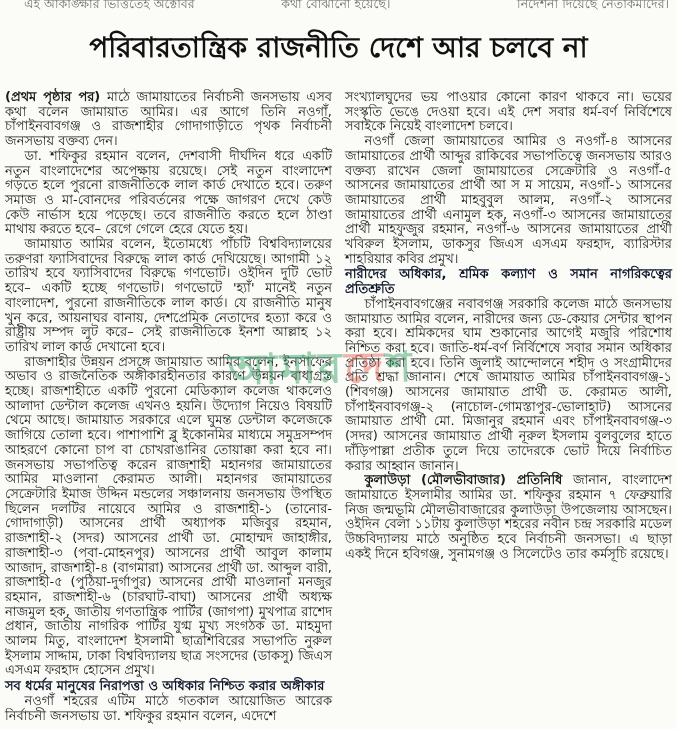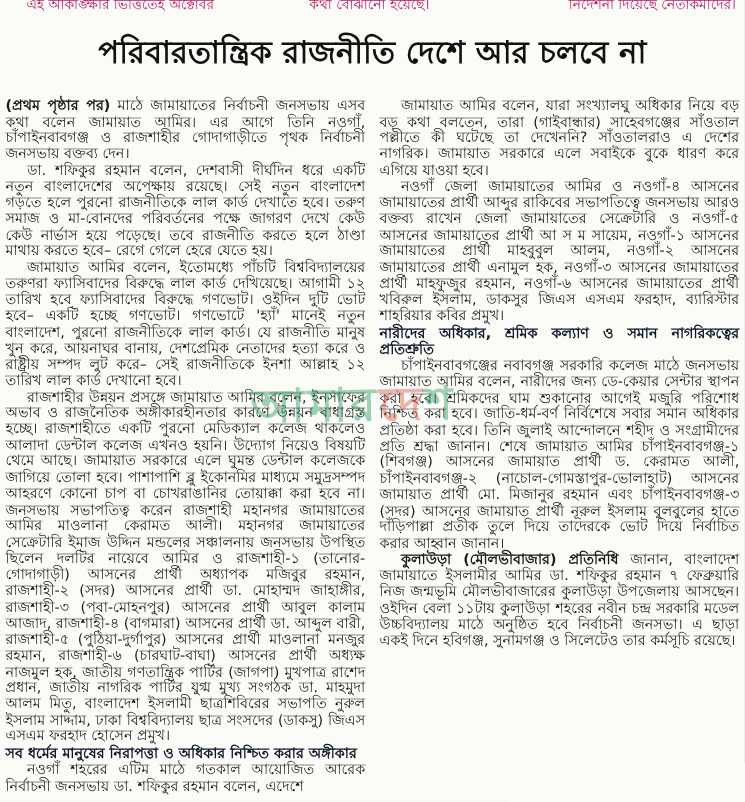--- a/index.html
+++ b/index.html
@@ -5,21 +5,21 @@
   html,body{margin:0;padding:0;background:#dcdcdc;}
   .page{
     position:relative;width:677px;height:729px;margin:0 auto;
     background:#fbfbf8;overflow:hidden;
     font-family:"DejaVu Sans","Liberation Sans",sans-serif;
     color:#1b1b1b;
   }
   
   .top-strip{
     position:absolute;top:0;left:0;right:0;height:12px;
-    overflow:hidden;font-size:12.5px;color:#be185d;
+    overflow:hidden;font-size:12.5px;color:#737373;
   }
   .top-strip-inner{
     display:flex;justify-content:space-between;
     padding:0 8px 0 24px;margin-top:-5px;white-space:nowrap;
   }
   .top-strip-inner .frag{flex:0 0 auto;}
   .top-strip-inner .frag.mid{margin-right:40px;}
   
   .headline{
     position:absolute;top:13px;left:0;right:0;margin:13px;
@@ -69,21 +69,21 @@
     <div class="col">
       <p class="noindent"><span class="lead">(প্রথম পৃষ্ঠার পর)</span> <span>মাঠে জামায়াতের নির্বাচনী জনসভায় এসব কথা বলেন জামায়াত আমির। এর আগে তিনি নওগাঁ, চাঁপাইনবাবগঞ্জ ও রাজশাহীর গোদাগাড়ীতে পৃথক নির্বাচনী জনসভায় বক্তব্য দেন।</span></p>
       <p>ডা. শফিকুর রহমান বলেন, দেশবাসী দীর্ঘদিন ধরে একটি নতুন বাংলাদেশের অপেক্ষায় রয়েছে। সেই নতুন বাংলাদেশ গড়তে হলে পুরনো রাজনীতিকে লাল কার্ড দেখাতে হবে। তরুণ সমাজ ও মা-বোনদের পরিবর্তনের পক্ষে জাগরণ দেখে কেউ কেউ নার্ভাস হয়ে পড়েছে। তবে রাজনীতি করতে হলে ঠাণ্ডা মাথায় করতে হবে– রেগে গেলে হেরে যেতে হয়।</p>
       <p>জামায়াত আমির বলেন, ইতোমধ্যে পাঁচটি বিশ্ববিদ্যালয়ের তরুণরা ফ্যাসিবাদের বিরুদ্ধে লাল কার্ড দেখিয়েছে। আগামী ১২ তারিখ হবে ফ্যাসিবাদের বিরুদ্ধে গণভোট। ওইদিন দুটি ভোট হবে– একটি হচ্ছে গণভোট। গণভোটে 'হ্যাঁ' মানেই নতুন বাংলাদেশ, পুরনো রাজনীতিকে লাল কার্ড। যে রাজনীতি মানুষ খুন করে, আয়নাঘর বানায়, দেশপ্রেমিক নেতাদের হত্যা করে ও রাষ্ট্রীয় সম্পদ লুট করে– সেই রাজনীতিকে ইনশা আল্লাহ ১২ তারিখ লাল কার্ড দেখানো হবে।</p>
       <p>রাজশাহীর উন্নয়ন প্রসঙ্গে জামায়াত আমির বলেন, ইনসাফের অভাব ও রাজনৈতিক অঙ্গীকারহীনতার কারণে উন্নয়ন বাধাগ্রস্ত হচ্ছে। রাজশাহীতে একটি পুরনো মেডিক্যাল কলেজ থাকলেও আলাদা ডেন্টাল কলেজ এখনও হয়নি। উদ্যোগ নিয়েও বিষয়টি থেমে আছে। জামায়াত সরকারে এলে ঘুমন্ত ডেন্টাল কলেজকে জাগিয়ে তোলা হবে। পাশাপাশি ব্লু ইকোনমির মাধ্যমে সমুদ্রসম্পদ আহরণে কোনো চাপ বা চোখরাঙানির তোয়াক্কা করা হবে না। জনসভায় সভাপতিত্ব করেন রাজশাহী মহানগর জামায়াতের আমির মাওলানা কেরামত আলী। মহানগর জামায়াতের সেক্রেটারি ইমাজ উদ্দিন মন্ডলের সঞ্চালনায় জনসভায় উপস্থিত ছিলেন দলটির নায়েবে আমির ও রাজশাহী-১ (তানোর-গোদাগাড়ী) আসনের প্রার্থী অধ্যাপক মজিবুর রহমান, রাজশাহী-২ (সদর) আসনের প্রার্থী ডা. মোহাম্মদ জাহাঙ্গীর, রাজশাহী-৩ (পবা-মোহনপুর) আসনের প্রার্থী আবুল কালাম আজাদ, রাজশাহী-৪ (বাগমারা) আসনের প্রার্থী ডা. আব্দুল বারী, রাজশাহী-৫ (পুঠিয়া-দুর্গাপুর) আসনের প্রার্থী মাওলানা মনজুর রহমান, রাজশাহী-৬ (চারঘাট-বাঘা) আসনের প্রার্থী অধ্যক্ষ নাজমুল হক, জাতীয় গণতান্ত্রিক পার্টির (জাগপা) মুখপাত্র রাশেদ প্রধান, জাতীয় নাগরিক পার্টির যুগ্ম মুখ্য সংগঠক ডা. মাহমুদা আলম মিতু, বাংলাদেশ ইসলামী ছাত্রশিবিরের সভাপতি নুরুল ইসলাম সাদ্দাম, ঢাকা বিশ্ববিদ্যালয় ছাত্র সংসদের (ডাকসু) জিএস এসএম ফরহাদ হোসেন প্রমুখ।</p>
       <p class="subhead">সব ধর্মের মানুষের নিরাপত্তা ও অধিকার নিশ্চিত করার অঙ্গীকার</p>
       <p>নওগাঁ শহরের এটিম মাঠে গতকাল আয়োজিত আরেক নির্বাচনী জনসভায় ডা. শফিকুর রহমান বলেন, এদেশে</p>
     </div>
 
     <div class="col">
-      <p>জামায়াত আমির বলেন, যারা সংখ্যালঘু অধিকার নিয়ে বড় বড় কথা বলতেন, তারা (গাইবান্ধার) সাহেবগঞ্জের সাঁওতাল পল্লীতে কী ঘটেছে তা দেখেননি? সাঁওতালরাও এ দেশের নাগরিক। জামায়াত সরকারে এলে সবাইকে বুকে ধারণ করে এগিয়ে যাওয়া হবে।</p>
+      <p class="noindent">সংখ্যালঘুদের ভয় পাওয়ার কোনো কারণ থাকবে না। ভয়ের সংস্কৃতি ভেঙে দেওয়া হবে। এই দেশ সবার ধর্ম-বর্ণ নির্বিশেষে সবাইকে নিয়েই বাংলাদেশ চলবে।</p>
       <p>নওগাঁ জেলা জামায়াতের আমির ও নওগাঁ-৪ আসনের জামায়াতের প্রার্থী আব্দুর রাকিবের সভাপতিত্বে জনসভায় আরও বক্তব্য রাখেন জেলা জামায়াতের সেক্রেটারি ও নওগাঁ-৫ আসনের জামায়াতের প্রার্থী আ স ম সায়েম, নওগাঁ-১ আসনের জামায়াতের প্রার্থী মাহবুবুল আলম, নওগাঁ-২ আসনের জামায়াতের প্রার্থী এনামুল হক, নওগাঁ-৩ আসনের জামায়াতের প্রার্থী মাহফুজুর রহমান, নওগাঁ-৬ আসনের জামায়াতের প্রার্থী খবিরুল ইসলাম, ডাকসুর জিএস এসএম ফরহাদ, ব্যারিস্টার শাহরিয়ার কবির প্রমুখ।</p>
       <p class="subhead">নারীদের অধিকার, শ্রমিক কল্যাণ ও সমান নাগরিকত্বের প্রতিশ্রুতি</p>
       <p>চাঁপাইনবাবগঞ্জের নবাবগঞ্জ সরকারি কলেজ মাঠে জনসভায় জামায়াত আমির বলেন, নারীদের জন্য ডে-কেয়ার সেন্টার স্থাপন করা হবে। শ্রমিকদের ঘাম শুকানোর আগেই মজুরি পরিশোধ নিশ্চিত করা হবে। জাতি-ধর্ম-বর্ণ নির্বিশেষে সবার সমান অধিকার প্রতিষ্ঠা করা হবে। তিনি জুলাই আন্দোলনে শহীদ ও সংগ্রামীদের প্রতি শ্রদ্ধা জানান। শেষে জামায়াত আমির চাঁপাইনবাবগঞ্জ-১ (শিবগঞ্জ) আসনের জামায়াত প্রার্থী ড. কেরামত আলী, চাঁপাইনবাবগঞ্জ-২ (নাচোল-গোমস্তাপুর-ভোলাহাট) আসনের জামায়াত প্রার্থী মো. মিজানুর রহমান এবং চাঁপাইনবাবগঞ্জ-৩ (সদর) আসনের জামায়াত প্রার্থী নূরুল ইসলাম বুলবুলের হাতে দাঁড়িপাল্লা প্রতীক তুলে দিয়ে তাদেরকে ভোট দিয়ে নির্বাচিত করার আহ্বান জানান।</p>
       <p><span class="lead">কুলাউড়া (মৌলভীবাজার) প্রতিনিধি</span> <span>জানান, বাংলাদেশ জামায়াতে ইসলামীর আমির ডা. শফিকুর রহমান ৭ ফেব্রুয়ারি নিজ জন্মভূমি মৌলভীবাজারের কুলাউড়া উপজেলায় আসছেন। ওইদিন বেলা ১১টায় কুলাউড়া শহরের নবীন চন্দ্র সরকারি মডেল উচ্চবিদ্যালয় মাঠে অনুষ্ঠিত হবে নির্বাচনী জনসভা। এ ছাড়া একই দিনে হবিগঞ্জ, সুনামগঞ্জ ও সিলেটেও তার কর্মসূচি রয়েছে।</span></p>
     </div>
 
   </div>
 
   <div class="watermark">
     <span class="wm-green">আমার</span><span class="wm-red">দে</span><span class="wm-green">শ</span>

